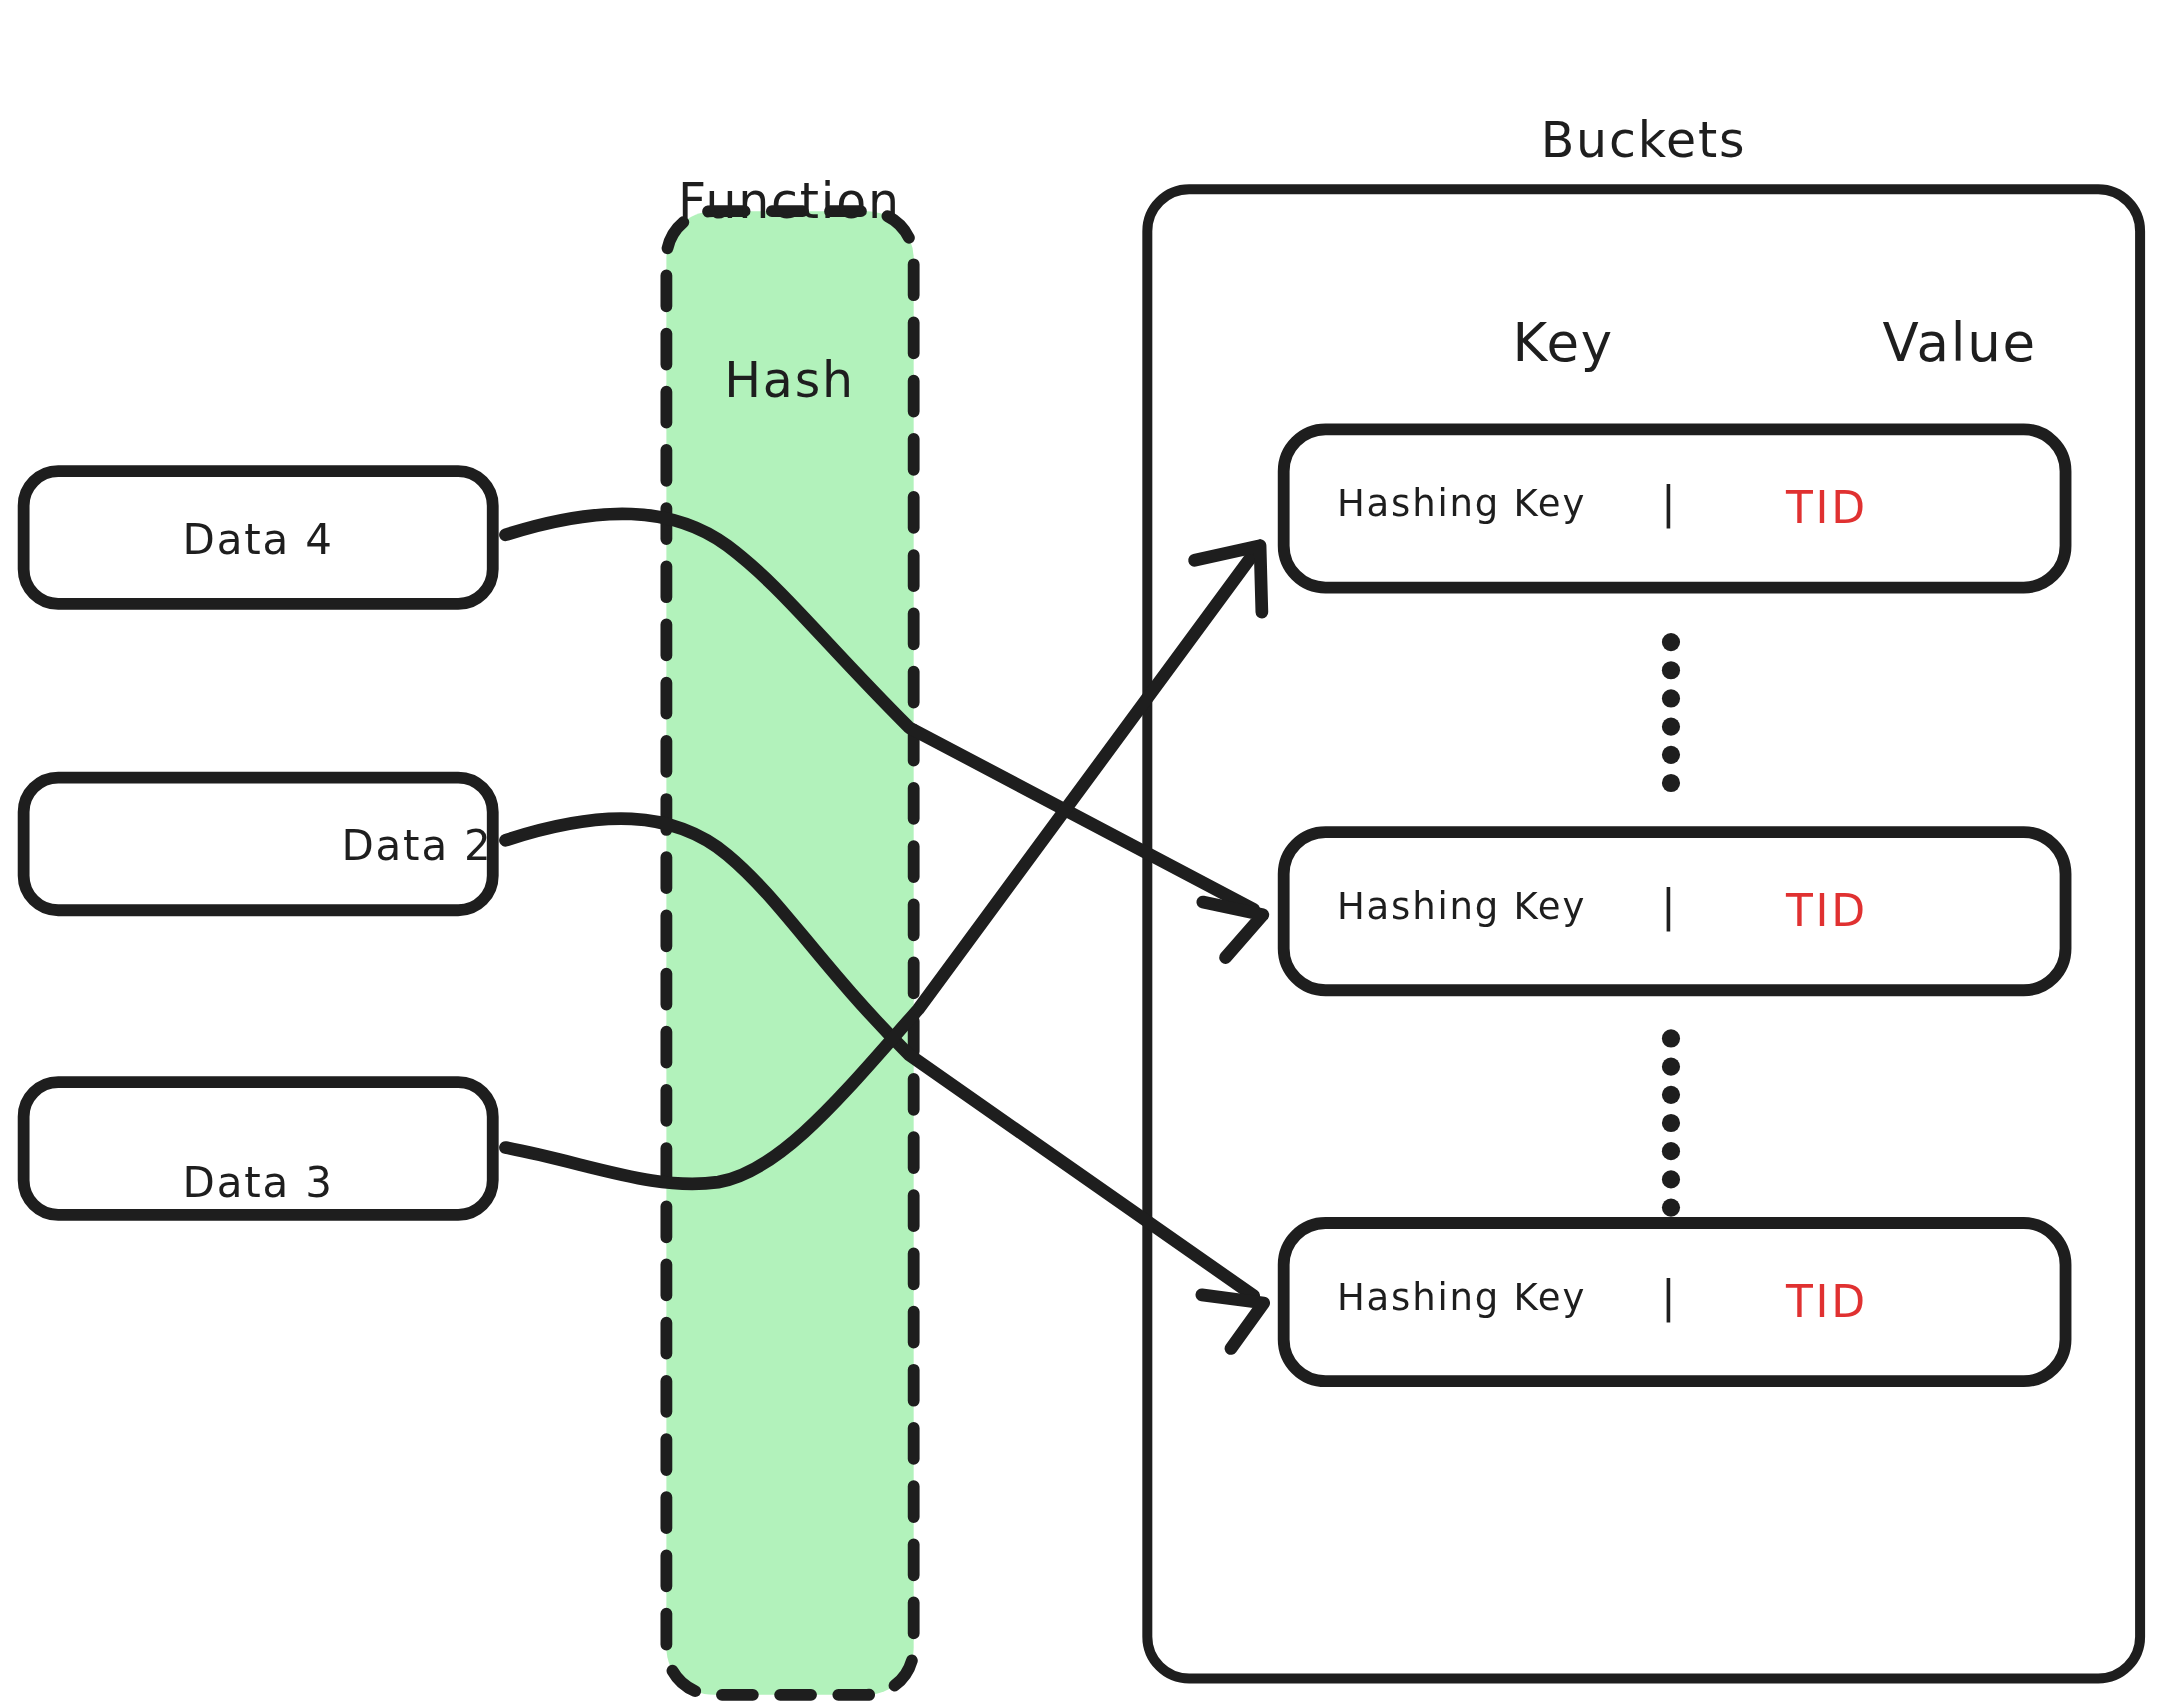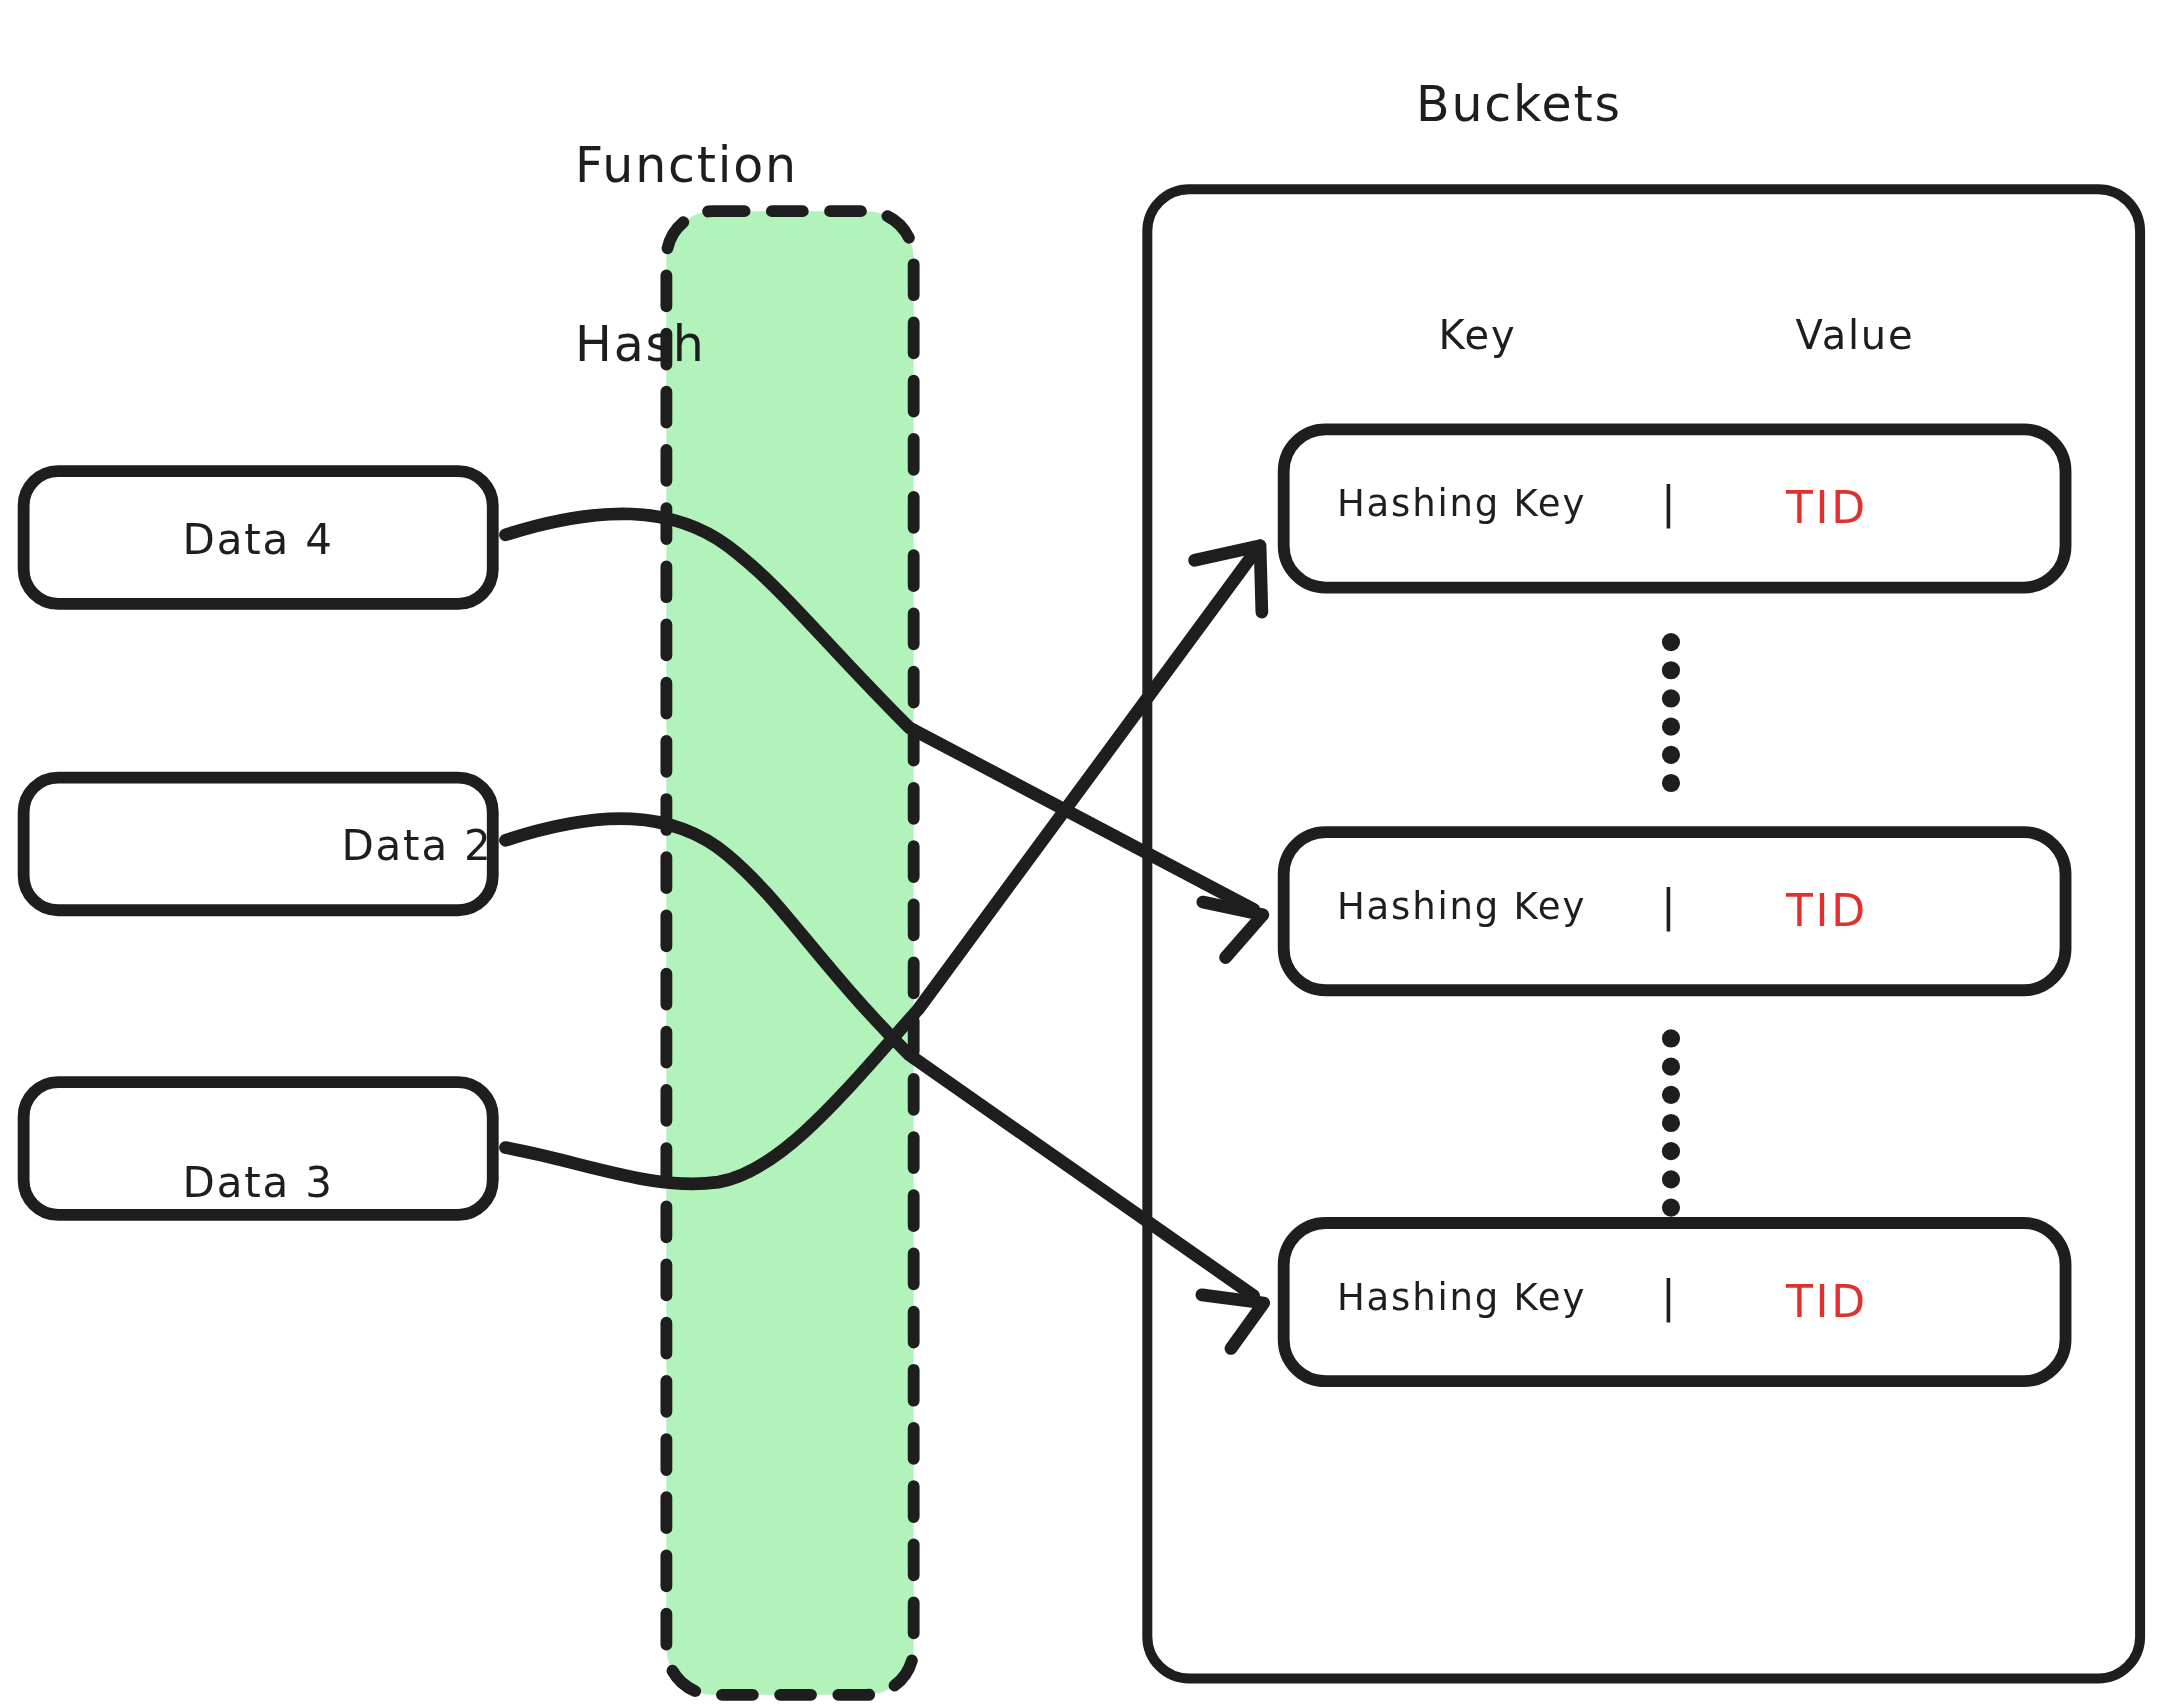--- a/index.html
+++ b/index.html
@@ -31,25 +31,26 @@
     position: absolute;
     font-family: "DejaVu Sans", sans-serif;
     color: #1e1e1e;
     white-space: pre;
     letter-spacing: 1.8px;
     line-height: 1.22;
     user-select: none;
   }
   .lbl-title {
     font-size: 49px;
-    text-align: left;
+    text-align: center;
+    margin-top: 36px;
   }
   .lbl-colhead {
-    font-size: 40px;
-    text-align: center;
+    font-size: 53px;
+    text-align: right;
   }
   .lbl-box {
     font-size: 42px;
     text-align: center;
   }
   .lbl-row-key {
     font-size: 37px;
   }
   .lbl-row-sep {
     font-size: 44px;

